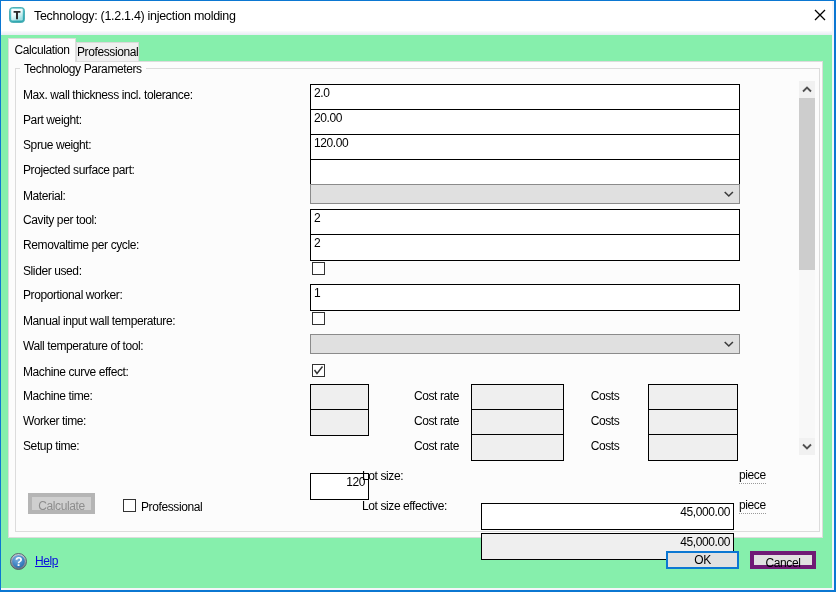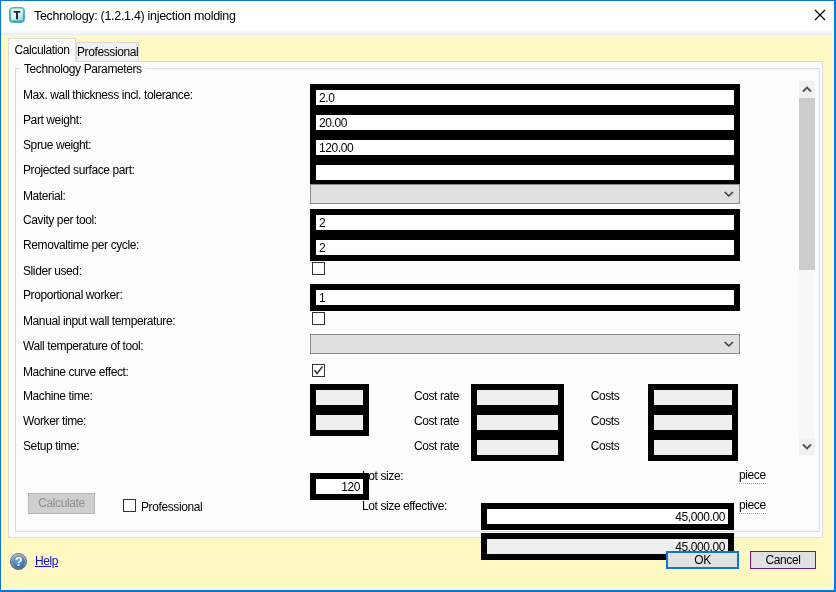--- a/index.html
+++ b/index.html
@@ -1,49 +1,49 @@
 <!DOCTYPE html>
 <html><head>
 <meta charset="utf-8">
 <style>
 html,body{margin:0;padding:0;}
 body{width:836px;height:592px;overflow:hidden;}
-.win{position:absolute;left:0;top:0;width:836px;height:592px;background:#fef9c3;
+.win{position:absolute;left:0;top:0;width:836px;height:592px;background:#86efac;
   font-family:"Liberation Sans",sans-serif;
   font-size:12px;letter-spacing:-0.4px;color:#000;}
 .abs{position:absolute;}
 .titlebar{position:absolute;left:1px;top:1px;width:834px;height:30px;background:#fff;}
 .title{position:absolute;left:34px;top:9px;font-size:12.5px;letter-spacing:-0.3px;line-height:14px;}
 .page{position:absolute;left:8px;top:61px;width:815px;height:477px;background:#fcfcfc;
   border:1px solid #dcdcdc;box-sizing:border-box;}
 .tab1{position:absolute;left:8px;top:38px;width:68px;height:24px;background:#fcfcfc;
   border:1px solid #dcdcdc;border-bottom:none;box-sizing:border-box;z-index:3;
   text-align:center;line-height:23px;}
 .tab2{position:absolute;left:76px;top:42px;width:63px;height:19px;background:#f0f0f0;
   border:1px solid #d9d9d9;border-bottom:none;box-sizing:border-box;z-index:2;
   text-align:center;line-height:18px;}
 .gbox{position:absolute;left:15px;top:68px;width:805px;height:464px;
   border:1px solid #dcdcdc;box-sizing:border-box;}
 .gbl{position:absolute;left:20px;top:62px;background:#fcfcfc;padding:0 4px;z-index:2;}
 .lbl{position:absolute;left:23px;height:16px;line-height:16px;white-space:nowrap;}
-.in{position:absolute;left:310px;width:430px;height:27px;border:6px solid #000000;
+.in{position:absolute;left:310px;width:430px;height:27px;border:1px solid #000000;
   background:#fff;box-sizing:border-box;line-height:17px;padding:0 3px;white-space:nowrap;}
 .dis{background:#efefef;}
 .cmb{position:absolute;left:310px;width:430px;height:20px;border:1px solid #8b8b8b;
   background:#e0e0e0;box-sizing:border-box;}
 .cb{position:absolute;left:312px;width:13px;height:13px;border:1px solid #333;
   background:#fff;box-sizing:border-box;}
 .num{text-align:right;margin-top:39px;}
 .sm{width:59px;}
 .crl{position:absolute;left:399px;width:60px;text-align:right;height:16px;line-height:16px;}
 .csl{position:absolute;left:580px;width:50px;text-align:center;height:16px;line-height:16px;}
 .c2{left:471px;width:93px;}
 .c3{left:648px;width:90px;}
 .piece{position:absolute;left:739px;height:15px;line-height:15px;border-bottom:1px dotted #9a9a9a;}
-.btn{position:absolute;box-sizing:border-box;background:#e1e1e1;border:1px solid #701a75;
+.btn{position:absolute;box-sizing:border-box;background:#e1e1e1;border:4px solid #701a75;
   text-align:center;}
 </style>
 </head>
 <body>
 <div class="win">
   <div class="abs" style="left:0;top:0;width:836px;height:1px;background:#0b77d2;z-index:9"></div>
   <div class="abs" style="left:0;top:0;width:1px;height:592px;background:#0b77d2;z-index:9"></div>
   <div class="abs" style="left:832px;top:1px;width:2px;height:590px;background:#f4f6f9;z-index:8"></div>
   <div class="abs" style="left:834px;top:0;width:2px;height:592px;background:#0b77d2;z-index:9"></div>
   <div class="abs" style="left:1px;top:588px;width:833px;height:2px;background:#f4f6f9;z-index:8"></div>

